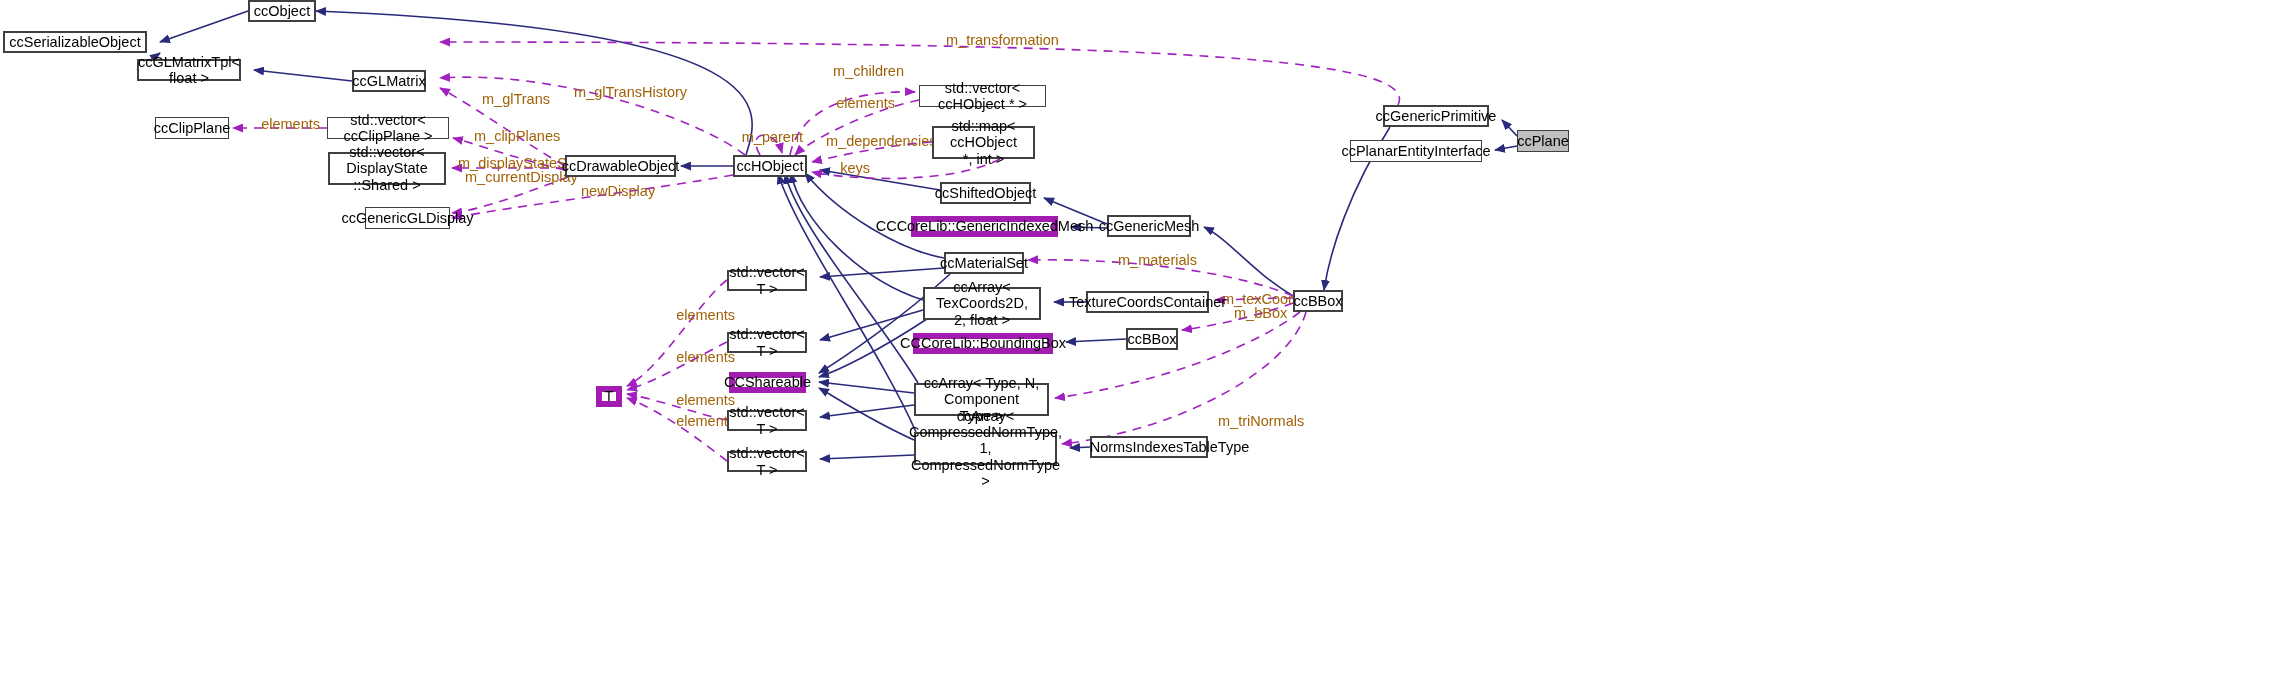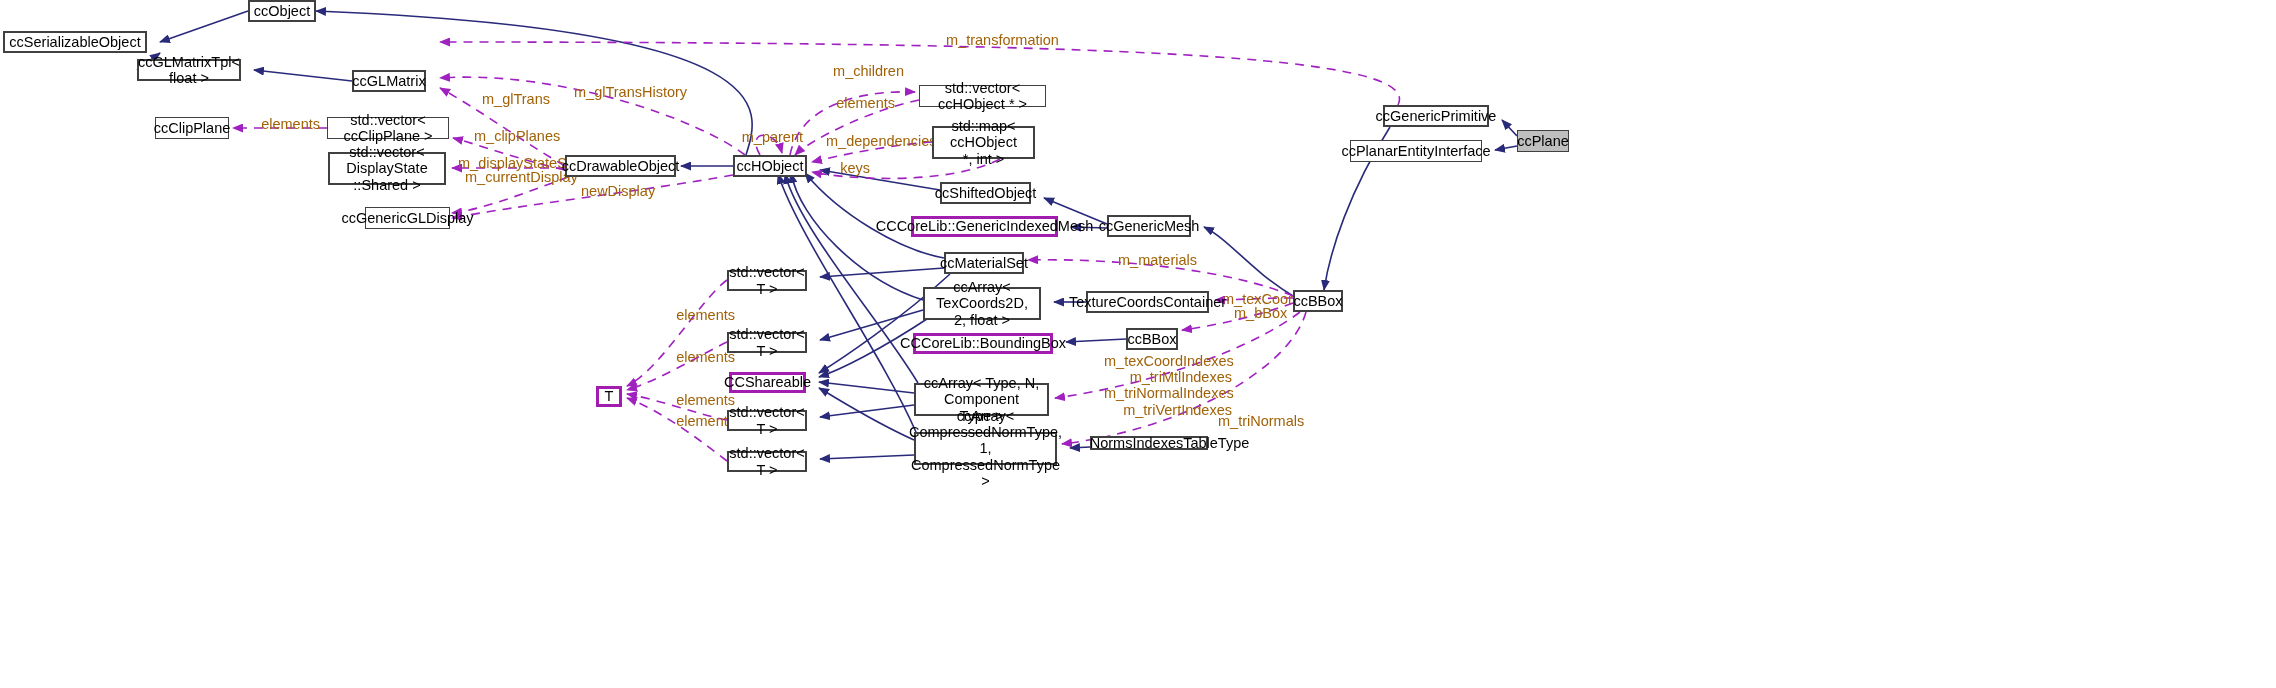--- a/index.html
+++ b/index.html
@@ -36,21 +36,21 @@
     background: #ffffff;
     border: 1px solid #404040;
     white-space: pre-line;
     padding: 1px 4px;
     z-index: 3;
   }
   .node.thick {
     border: 2px solid #404040;
   }
   .node.grey-border {
-    border: 3px solid #a21caf;
+    border: 6px solid #a21caf;
   }
   .node.filled {
     background: #bfbfbf;
     border: 1px solid #404040;
   }
   .edge-label {
     position: absolute;
     font-size: 14.5px;
     color: #a16207;
     white-space: pre-line;
@@ -185,21 +185,21 @@
   <div class="node grey-border" style="left:729px;top:372px;width:77px;height:21px;">CCShareable</div>
 
   <div class="node thick" style="left:914px;top:383px;width:135px;height:33px;">ccArray&lt; Type, N, Component
 Type &gt;</div>
 
   <div class="node thick" style="left:727px;top:410px;width:80px;height:21px;">std::vector&lt; T &gt;</div>
 
   <div class="node thick" style="left:914px;top:432px;width:143px;height:33px;">ccArray&lt; CompressedNormType,
 1, CompressedNormType &gt;</div>
 
-  <div class="node thick" style="left:1090px;top:436px;width:118px;height:14px;padding-left:45px;">NormsIndexesTableType</div>
+  <div class="node thick" style="left:1090px;top:436px;width:118px;height:22px;padding-left:45px;">NormsIndexesTableType</div>
 
   <div class="node thick" style="left:727px;top:451px;width:80px;height:21px;">std::vector&lt; T &gt;</div>
 
   <div class="node thick" style="left:1383px;top:105px;width:106px;height:22px;">ccGenericPrimitive</div>
 
   <div class="node" style="left:1350px;top:140px;width:132px;height:22px;">ccPlanarEntityInterface</div>
 
   <div class="node filled" style="left:1517px;top:130px;width:52px;height:22px;">ccPlane</div>
 
   <div class="edge-label" style="left:946px;top:32px;width:110px;">m_transformation</div>
@@ -231,24 +231,20 @@
   <div class="edge-label" style="left:1117px;top:252px;width:80px;">m_materials</div>
 
   <div class="edge-label" style="left:1222px;top:291px;width:82px;">m_texCoords</div>
 
   <div class="edge-label" style="left:1234px;top:305px;width:50px;">m_bBox</div>
 
   <div class="edge-label" style="left:673px;top:307px;width:62px;">elements</div>
 
   <div class="edge-label" style="left:673px;top:349px;width:62px;">elements</div>
 
-  <div class="edge-label" style="left:1104px;top:353px;width:128px;">m_texCoordIndexes
-m_triMtlIndexes
-m_triNormalIndexes
-m_triVertIndexes</div>
 
   <div class="edge-label" style="left:673px;top:392px;width:62px;">elements</div>
 
   <div class="edge-label" style="left:673px;top:413px;width:62px;">elements</div>
 
   <div class="edge-label" style="left:1218px;top:413px;width:84px;">m_triNormals</div>
 
 </div>
 
 </body></html>

